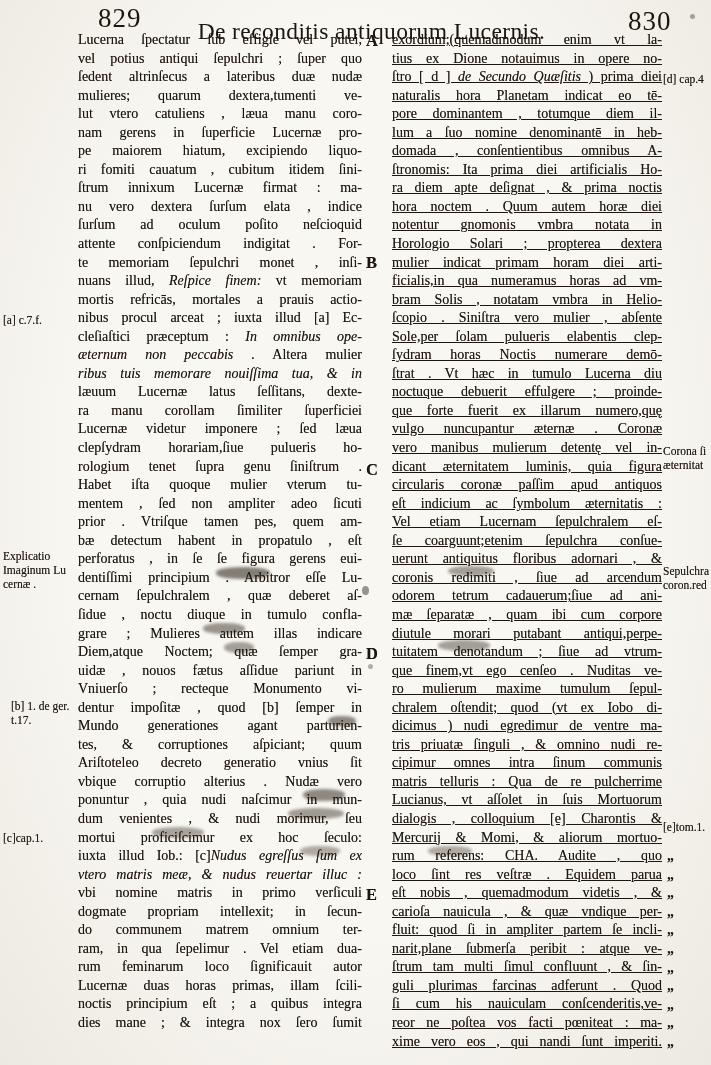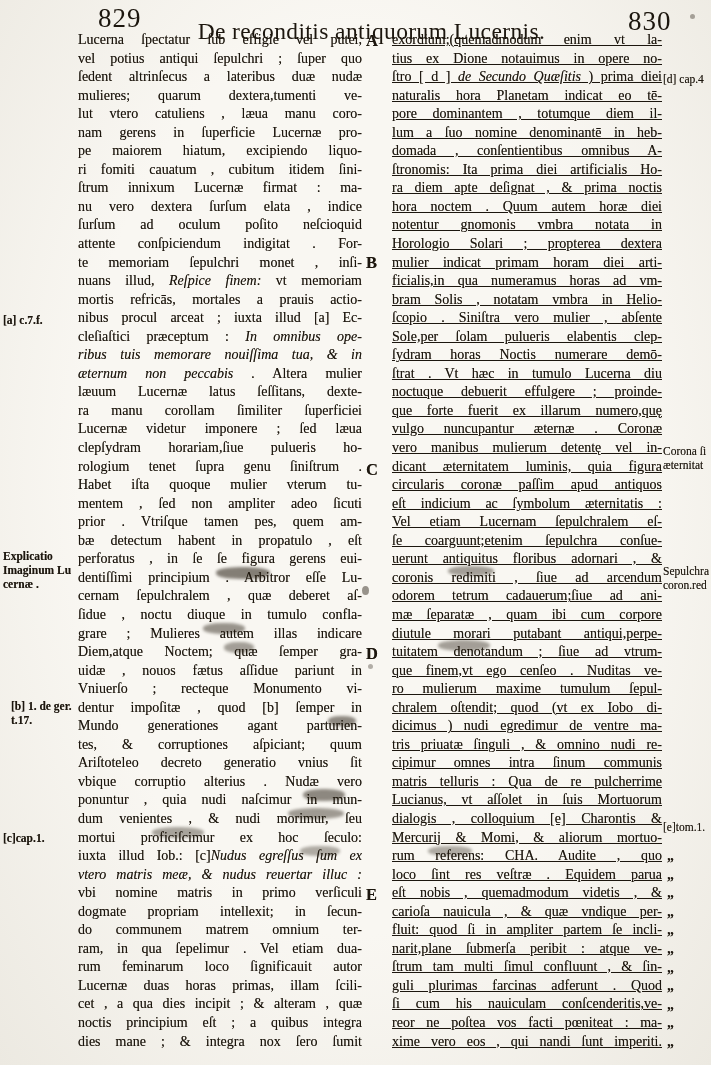--- a/index.html
+++ b/index.html
@@ -21,21 +21,21 @@
   .line{font-size:14px;line-height:18.55px;height:18.55px;overflow:hidden;
         text-align:justify;text-align-last:justify;
         text-shadow:0 0 .5px rgba(25,18,6,.55);}
   .line span.it{font-style:italic;}
   
   .marker{position:absolute;left:366px;width:20px;font-size:16.5px;font-weight:600;
           text-shadow:0 0 .5px rgba(25,18,6,.6);}
   
   .mnote{position:absolute;font-size:11.5px;line-height:14px;white-space:pre-line;
          text-shadow:0 0 .4px rgba(25,18,6,.5);}
-  .mnote.lm{left:3px;width:72px;font-weight:bold;}
+  .mnote.lm{left:3px;width:72px;}
   .mnote.rm{left:663px;width:60px;}
   
   .qmark{position:absolute;left:667px;font-size:14px;font-weight:700;letter-spacing:1px;
          text-shadow:0 0 .5px rgba(25,18,6,.5);}
   
   .catchword{position:absolute;left:565px;top:1090px;width:100px;text-align:center;
              font-size:15px;letter-spacing:1px;}
   
   .smudge{position:absolute;background:#241c10;border-radius:45%;
           filter:blur(1.4px);pointer-events:none;}
@@ -62,22 +62,22 @@
       <div class="line"><span>ri fomiti cauatum , cubitum itidem ſini-</span></div>
       <div class="line"><span>ſtrum innixum Lucernæ firmat : ma-</span></div>
       <div class="line"><span>nu vero dextera ſurſum elata , indice</span></div>
       <div class="line"><span>ſurſum ad oculum poſito neſcioquid</span></div>
       <div class="line"><span>attente conſpiciendum indigitat . For-</span></div>
       <div class="line"><span>te memoriam ſepulchri monet , inſi-</span></div>
       <div class="line"><span>nuans illud, </span><span class="it">Reſpice finem:</span><span> vt memoriam</span></div>
       <div class="line"><span>mortis refricās, mortales a prauis actio-</span></div>
       <div class="line"><span>nibus procul arceat ; iuxta illud [a] Ec-</span></div>
       <div class="line"><span>cleſiaſtici præceptum : </span><span class="it">In omnibus ope-</span><span></span></div>
+      <div class="line"><span></span><span class="it">æternum non peccabis .</span><span> Altera mulier</span></div>
       <div class="line"><span></span><span class="it">ribus tuis memorare nouiſſima tua, &amp; in</span><span></span></div>
-      <div class="line"><span></span><span class="it">æternum non peccabis .</span><span> Altera mulier</span></div>
       <div class="line"><span>læuum Lucernæ latus ſeſſitans, dexte-</span></div>
       <div class="line"><span>ra manu corollam ſimiliter ſuperficiei</span></div>
       <div class="line"><span>Lucernæ videtur imponere ; ſed læua</span></div>
       <div class="line"><span>clepſydram horariam,ſiue pulueris ho-</span></div>
       <div class="line"><span>rologium tenet ſupra genu ſiniſtrum .</span></div>
       <div class="line"><span>Habet iſta quoque mulier vterum tu-</span></div>
       <div class="line"><span>mentem , ſed non ampliter adeo ſicuti</span></div>
       <div class="line"><span>prior .  Vtriſque tamen pes, quem am-</span></div>
       <div class="line"><span>bæ detectum habent in propatulo , eſt</span></div>
       <div class="line"><span>perforatus , in ſe ſe figura gerens eui-</span></div>
@@ -97,21 +97,20 @@
       <div class="line"><span>dum venientes , &amp; nudi morimur, ſeu</span></div>
       <div class="line"><span>mortui proficiſcimur ex hoc ſeculo:</span></div>
       <div class="line"><span>iuxta illud Iob.: [c]</span><span class="it">Nudus egreſſus ſum ex</span><span></span></div>
       <div class="line"><span></span><span class="it">vtero matris meæ, &amp; nudus reuertar illuc :</span><span></span></div>
       <div class="line"><span>vbi nomine matris in primo verſiculi</span></div>
       <div class="line"><span>dogmate propriam intellexit; in ſecun-</span></div>
       <div class="line"><span>do communem matrem omnium ter-</span></div>
       <div class="line"><span>ram, in qua ſepelimur .  Vel etiam dua-</span></div>
       <div class="line"><span>rum feminarum loco ſignificauit autor</span></div>
       <div class="line"><span>Lucernæ duas horas primas, illam ſcili-</span></div>
-      <div class="line"><span>cet , a qua dies incipit ; &amp; alteram , quæ</span></div>
       <div class="line"><span>noctis principium eſt ; a quibus integra</span></div>
       <div class="line"><span>dies mane ; &amp; integra nox ſero ſumit</span></div>
     </div>
   <div class="col rightcol" id="right-col">
       <div class="line"><span>exordium;(quemadmodum enim vt la-</span></div>
       <div class="line"><span>tius ex Dione notauimus in opere no-</span></div>
       <div class="line"><span>ſtro [ d ] </span><span class="it">de Secundo Quæſitis</span><span> ) prima diei</span></div>
       <div class="line"><span>naturalis hora Planetam indicat eo tē-</span></div>
       <div class="line"><span>pore dominantem , totumque diem il-</span></div>
       <div class="line"><span>lum a ſuo nomine denominantē in heb-</span></div>

